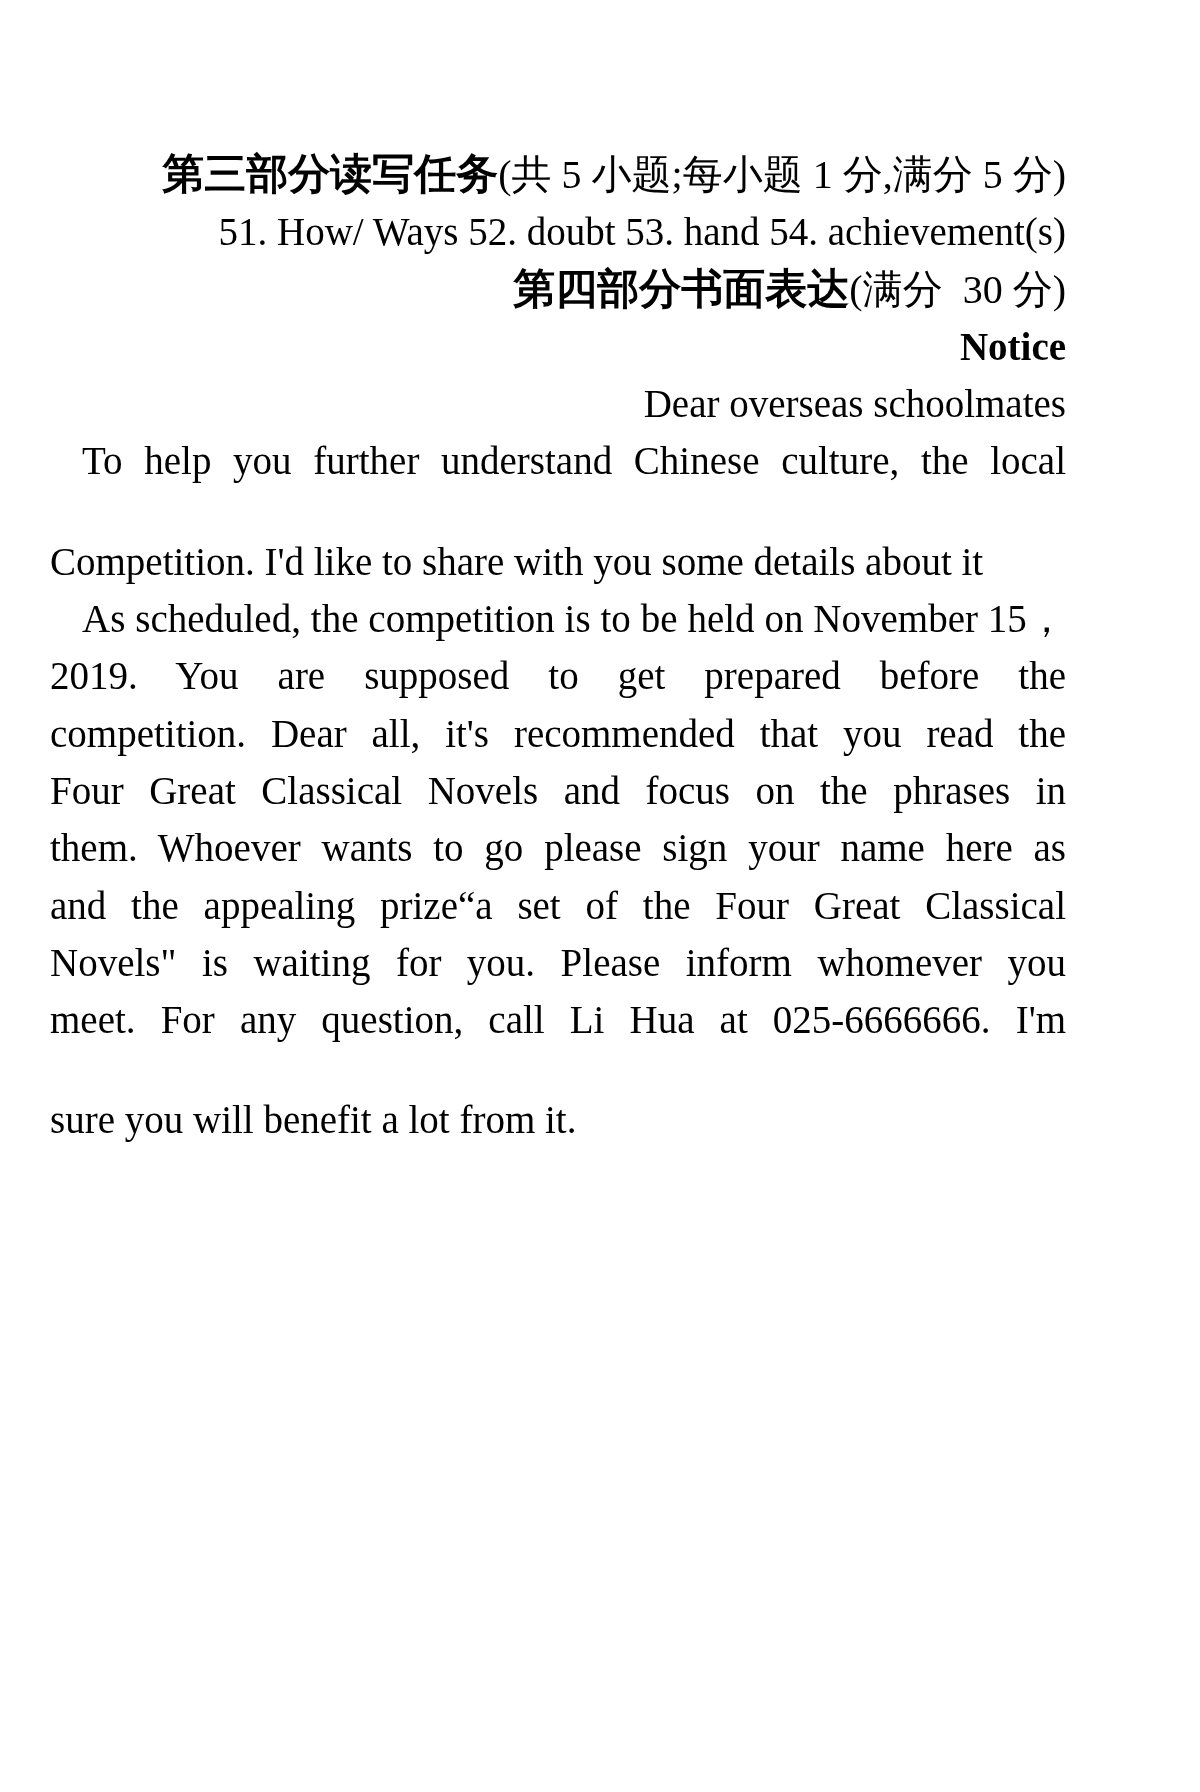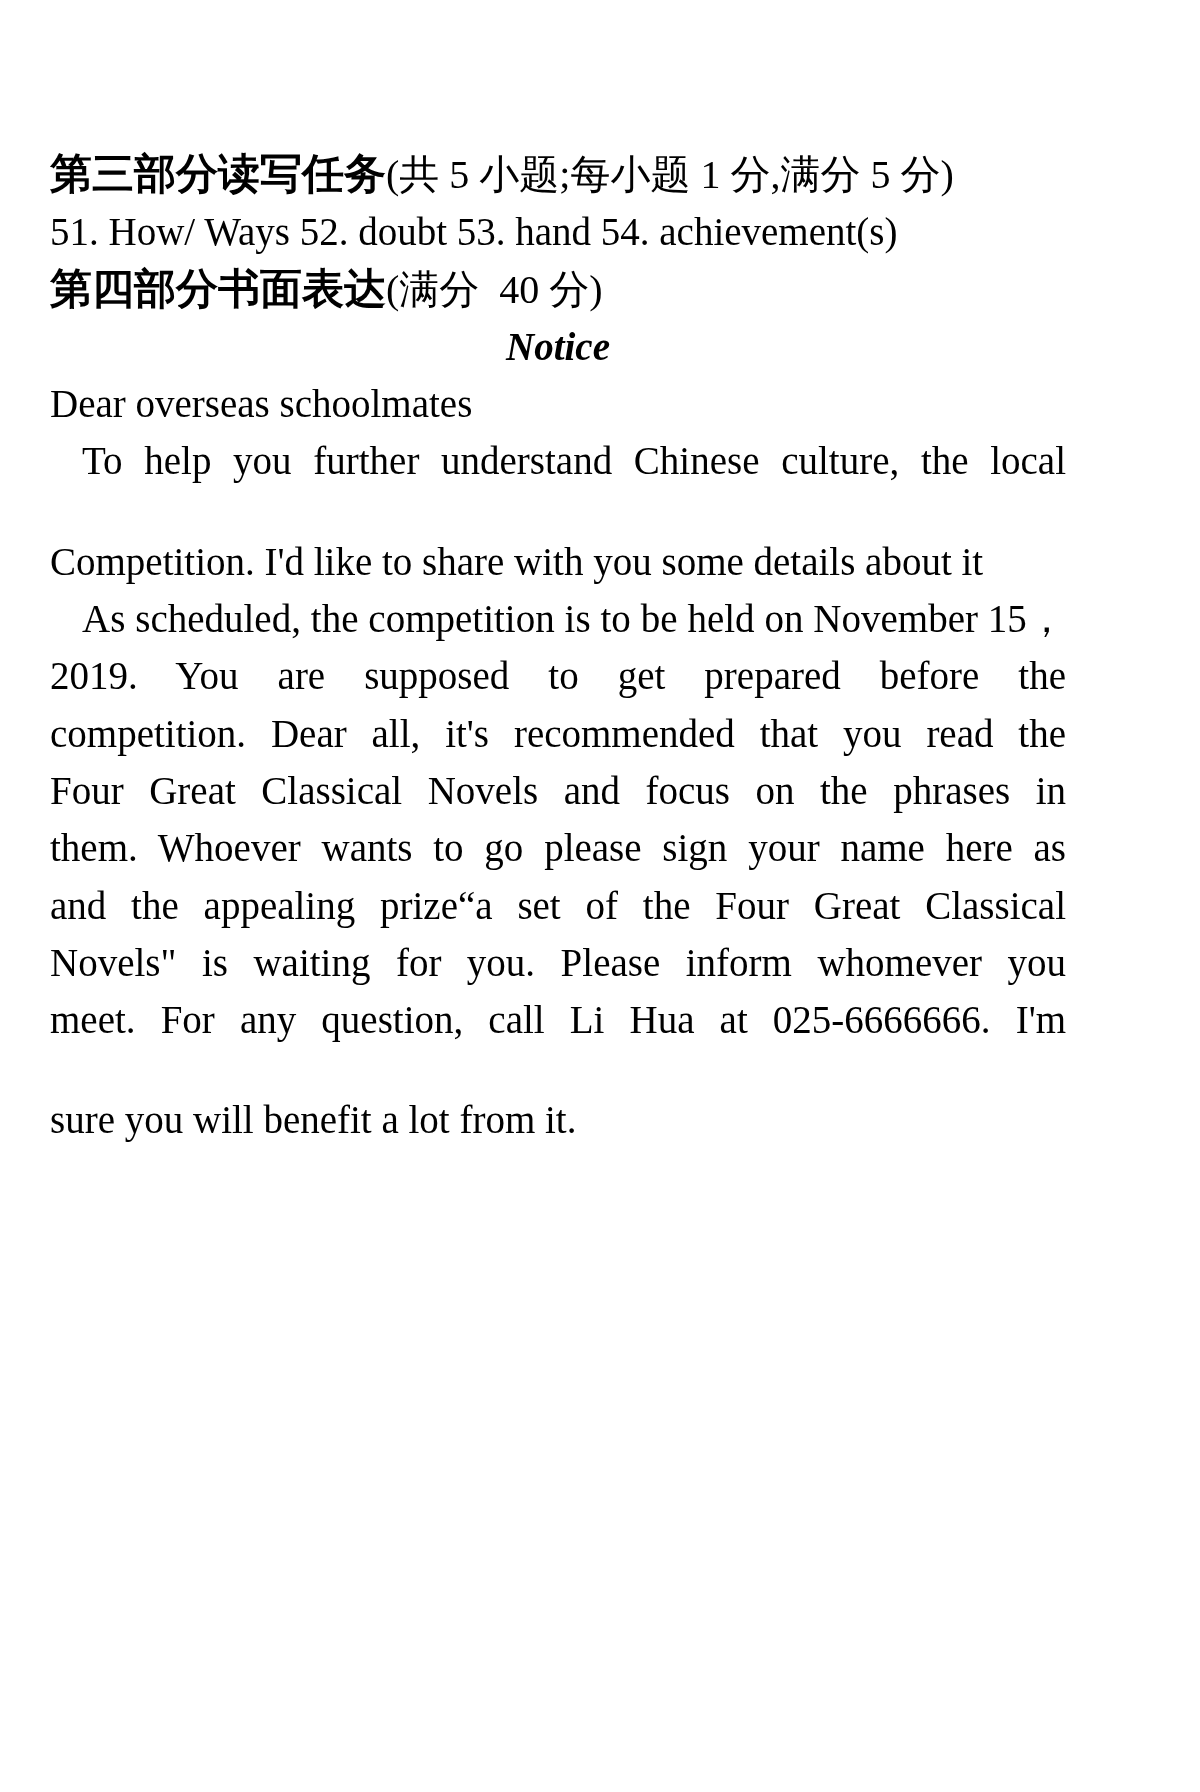--- a/index.html
+++ b/index.html
@@ -13,29 +13,29 @@
   }
   .page{
     position:absolute;
     left:50px; top:146px;
     width:1016px;
   }
   .line{
     font-size:39px;
     line-height:57.3px;
     white-space:pre-wrap;
-    text-align:left;
+    text-align:right;
   }
   .heading{ font-size:40px; }
   .cn-title{
     font-weight:700;
     font-size:42px;
   }
   .bold{ font-weight:700; }
-  .center{ text-align:center;font-style:italic; }
+  .center{ text-align:right; }
   .j{
     text-align:justify;
     text-align-last:justify;
     font-family:Liberation Serif, serif;
   }
   .j.last{
     text-align:left;
     text-align-last:auto;
     margin-top:43px;
   }
@@ -44,21 +44,21 @@
 </head>
 <body>
 
 <div class="page">
 
   <div class="line heading"><span class="cn-title">第三部分读写任务</span><span>(共 5 小题;每小题 1 分,满分 5 分)</span></div>
 
   <div class="line">51. How/ Ways 52. doubt 53. hand 54. achievement(s)</div>
 
 
-  <div class="line heading"><span class="cn-title">第四部分书面表达</span><span>(满分  40 分)</span></div>
+  <div class="line heading"><span class="cn-title">第四部分书面表达</span><span>(满分  30 分)</span></div>
 
   <div class="line center bold">Notice</div>
 
   <div class="line">Dear overseas schoolmates</div>
 
   <div>
       <div class="line j indent">To help you further understand Chinese culture, the local</div>
       <div class="line j last">Competition. I'd like to share with you some details about it</div>
     </div>
 

